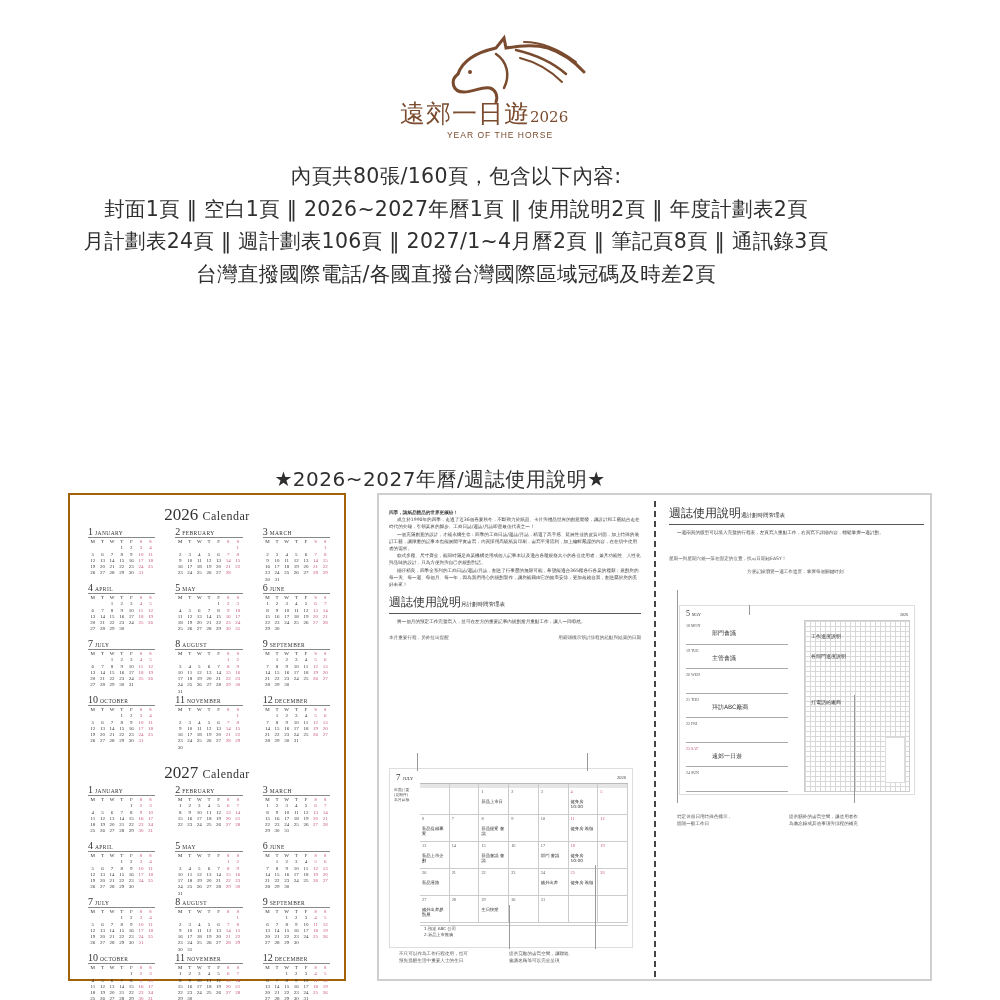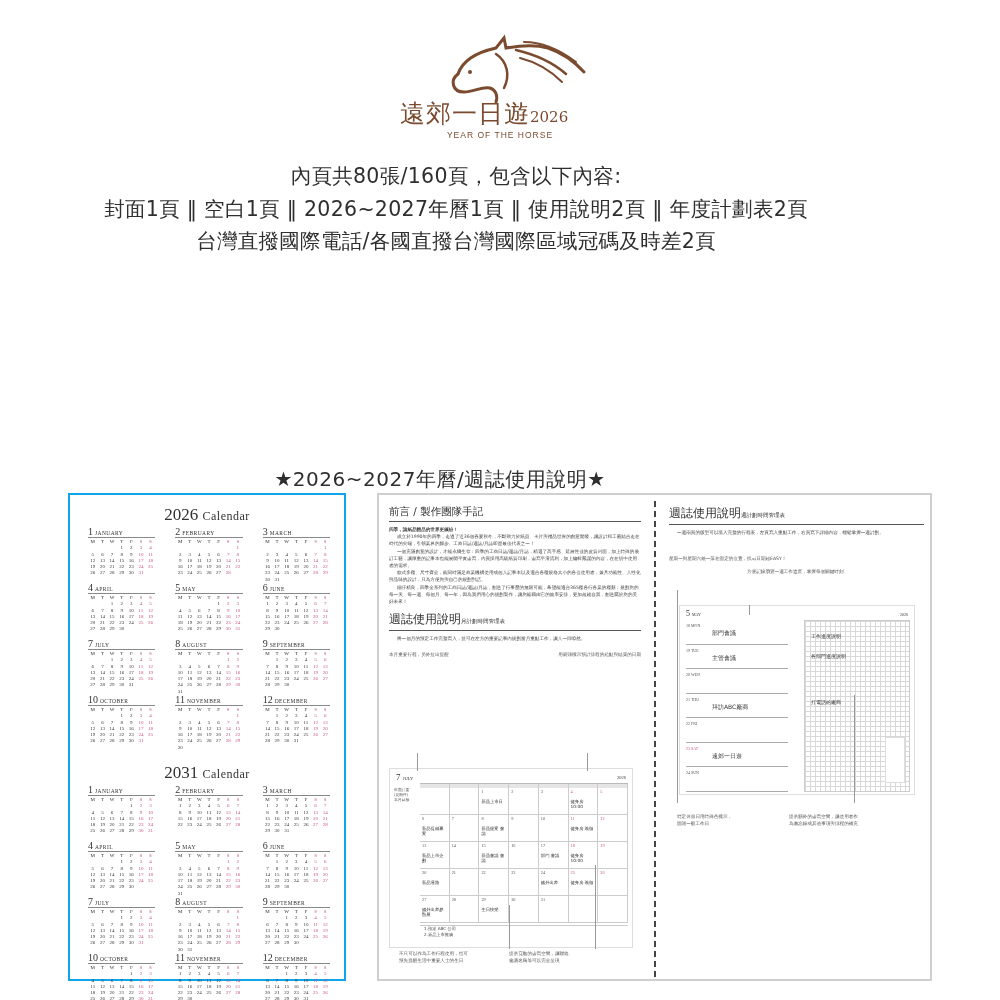--- a/index.html
+++ b/index.html
@@ -12,21 +12,21 @@
   .logo-title { position: absolute; left: 400px; top: 97px; font-size: 25px; color: #7a4b2e; letter-spacing: 1px; font-family: "DejaVu Serif", serif; }
   .logo-title .yr { font-size: 15px; letter-spacing: 0; }
   .logo-sub { position: absolute; left: 0; width: 1000px; top: 130px; text-align: center; font-size: 8.5px; color: #7a4b2e; letter-spacing: 1px; font-family: "Liberation Sans", sans-serif; }
 
   .intro { position: absolute; left: 0; top: 160px; width: 912px; text-align: center; font-family: "DejaVu Sans", sans-serif; color: #2f2f2f; }
   .intro .line { font-size: 20.5px; line-height: 32.5px; white-space: nowrap; letter-spacing: 0.3px; }
 
   .section-title { position: absolute; left: 0; top: 466px; width: 880px; text-align: center; font-size: 20px; color: #2f2f2f; letter-spacing: 0.5px; }
 
   
-  .cal-panel { position: absolute; left: 68px; top: 493px; width: 278px; height: 488px; border: 2px solid #0ea5e9; background: #fff; }
+  .cal-panel { position: absolute; left: 68px; top: 493px; width: 278px; height: 488px; border: 2px solid #a16207; background: #fff; }
   .cal-year { text-align: center; font-family: "Liberation Serif", serif; font-size: 17px; color: #333; margin-top: 11px; height: 18px; line-height: 18px; }
   .cal-year.second { margin-top: 14px; }
   .cal-year .cap { font-size: 12px; letter-spacing: 0.5px; }
   .cal-grid { display: grid; grid-template-columns: repeat(3, 1fr); column-gap: 20px; padding: 0 14px 0 18px; margin-top: 2px; }
   .cal-month { height: 56px; }
   .cal-month-head { font-family: "Liberation Serif", serif; font-size: 8px; color: #333; border-bottom: 1px solid #888; padding-bottom: 1px; height: 12px; line-height: 11px; white-space: nowrap; overflow: hidden; }
   .cal-month-head .num { font-size: 10px; }
   .cal-month-head .name { font-size: 5.5px; letter-spacing: 0.4px; }
   .cal-days { display: grid; grid-template-columns: repeat(7, 1fr); font-family: "Liberation Serif", serif; font-size: 5px; line-height: 6.3px; color: #333; text-align: center; margin-top: 1px; }
   .cal-days .we { color: #c5517e; }
@@ -89,20 +89,21 @@
     <path d="M86 8 C 104 8, 122 16, 138 28" stroke="#7a4b2e" stroke-width="2" fill="none" stroke-linecap="round"></path>
     <circle cx="32" cy="38" r="2" fill="#7a4b2e"></circle>
   </svg>
 </div>
 <div class="logo-title"><span>遠郊一日遊</span><span class="yr">2026</span></div>
 <div class="logo-sub">YEAR OF THE HORSE</div>
 
 <div class="intro">
   <div class="line">內頁共80張/160頁，包含以下內容:</div>
   <div class="line">封面1頁 ‖ 空白1頁 ‖ 2026~2027年曆1頁 ‖ 使用說明2頁 ‖ 年度計劃表2頁</div>
+  <div class="line">月計劃表24頁 ‖ 週計劃表106頁 ‖ 2027/1~4月曆2頁 ‖ 筆記頁8頁 ‖ 通訊錄3頁</div>
   <div class="line">台灣直撥國際電話/各國直撥台灣國際區域冠碼及時差2頁</div>
 </div>
 
 <div class="section-title">★2026~2027年曆/週誌使用說明★</div>
 
 <div class="cal-panel" id="calPanel">
     <div class="cal-year"><span>2026</span> <span class="cap">Calendar</span></div>
     <div class="cal-grid">
       <div class="cal-month">
         <div class="cal-month-head"><span class="num">1</span> <span class="name">JANUARY</span></div>
@@ -646,21 +647,21 @@
           <span>25</span>
           <span class="we">26</span>
           <span class="we">27</span>
           <span>28</span>
           <span>29</span>
           <span>30</span>
           <span>31</span>
         </div>
       </div>
     </div>
-    <div class="cal-year second"><span>2031</span> <span class="cap">Calendar</span></div>
+    <div class="cal-year second"><span>2027</span> <span class="cap">Calendar</span></div>
     <div class="cal-grid">
       <div class="cal-month">
         <div class="cal-month-head"><span class="num">1</span> <span class="name">JANUARY</span></div>
         <div class="cal-days">
           <span>M</span>
           <span>T</span>
           <span>W</span>
           <span>T</span>
           <span>F</span>
           <span class="we">S</span>
@@ -1194,21 +1195,20 @@
           <span>31</span>
         </div>
       </div>
     </div>
   </div>
 
 <div class="spread">
   <div class="spread-divider"></div>
 
   <div class="pg-left">
-    <div class="pg-h">前言 / 製作團隊手記</div>
     <div class="pg-text">
       <p class="noindent">四季，讓紙品體品的世界更繽紛！</p>
       <p>成立於1990年的四季，走過了近36個春夏秋冬，不斷致力於紙品、卡片與禮品世界的創意開發，讓設計和工藝結合走在時代的尖端，引領業界的腳步。工商日誌/週誌/月誌即是最佳代表之一！</p>
       <p>一個充滿創意的設計，才能永續生存：四季的工商日誌/週誌/月誌，精選了高手感、延展性佳的皮質封面，加上特殊的裝訂工藝，讓厚重的記事本也能展開平實書寫，內頁採用高級紙質印刷，書寫平滑流利，加上編輯嚴謹的內容，在在切中使用者的需求。</p>
       <p>款式多種、尺寸齊全，能同時滿足商業機構使用或個人記事本以及適合各種規格大小的各位使用者，兼具功能性、人性化與品味的設計，只為方便您與自己的規劃對話。</p>
       <p>細仔精良，四季全系列的工商日誌/週誌/月誌，創造了行事歷的無限可能，希望能適合365種各行各業的種類；規劃您的每一天、每一週、每個月、每一年，因為我們用心的規劃製作，讓您能藉由它的效率安排，更加超越自我，創造屬於您的美好未來！</p>
     </div>
     <div class="pg-h" style="margin-top:6px; font-size:12px;">
       <span>週誌使用說明</span><span class="small">月計劃時間管理表</span>
     </div>

